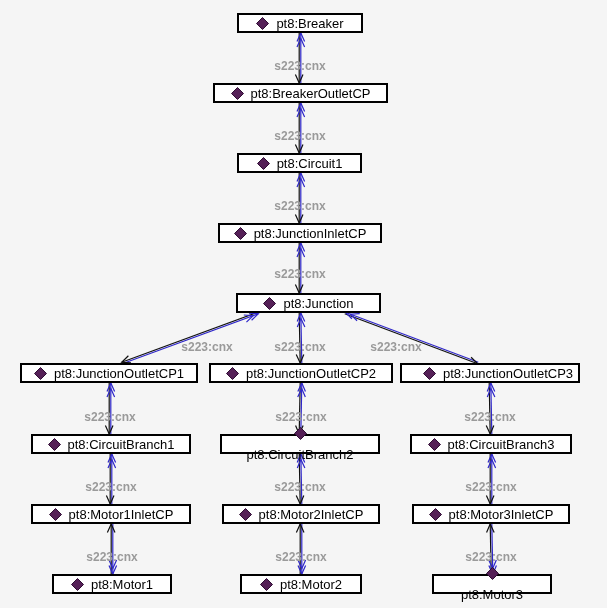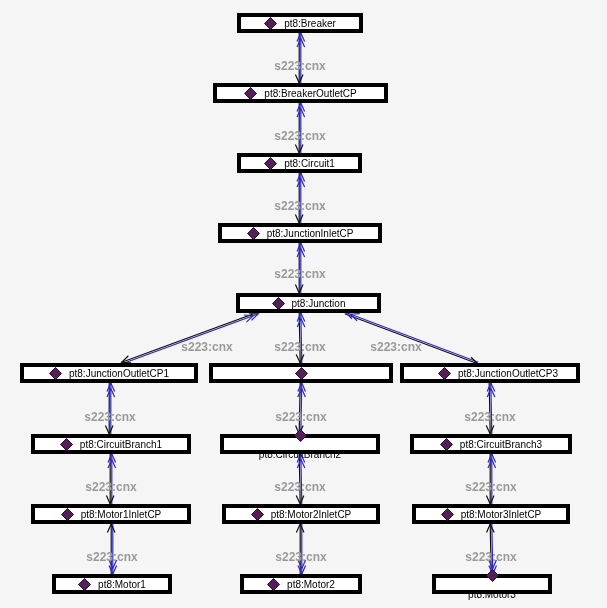--- a/index.html
+++ b/index.html
@@ -15,26 +15,26 @@
     overflow:hidden;
   }
   #edges{
     position:absolute;left:0;top:0;width:607px;height:608px;
   }
   .node{
     position:absolute;
     box-sizing:border-box;
     height:20px;
     background:#ffffff;
-    border:4px solid #0c4a6e;
+    border:2px solid #0c4a6e;
     display:flex;
     align-items:center;
     justify-content:center;
     gap:7px;
-    font-size:10px;
+    font-size:13px;
     color:#000000;
     white-space:nowrap;
     cursor:default;
   }
   .node .diamond{
     display:flex;align-items:center;flex:0 0 auto;
   }
   .edge-label{
     position:absolute;
     transform:translate(-50%,-50%);
@@ -211,20 +211,21 @@
           </svg>
         </span>
         <span>pt8:JunctionOutletCP1</span>
       </div>
       <div class="node" style="left: 209px; top: 363px; width: 184px; background: rgb(255, 255, 255); border-color: rgb(0, 0, 0); color: rgb(0, 0, 0);">
         <span class="diamond">
           <svg width="13" height="13" viewBox="0 0 13 13">
             <polygon points="6.5,0.5 12.5,6.5 6.5,12.5 0.5,6.5" fill="#552057" stroke="#2e0d33" stroke-width="1"></polygon>
           </svg>
         </span>
+        <span>pt8:JunctionOutletCP2</span>
       </div>
       <div class="node" style="left: 400px; top: 363px; width: 180px; background: rgb(255, 255, 255); border-color: rgb(0, 0, 0); color: rgb(0, 0, 0); padding-left: 16px;">
         <span class="diamond">
           <svg width="13" height="13" viewBox="0 0 13 13">
             <polygon points="6.5,0.5 12.5,6.5 6.5,12.5 0.5,6.5" fill="#552057" stroke="#2e0d33" stroke-width="1"></polygon>
           </svg>
         </span>
         <span>pt8:JunctionOutletCP3</span>
       </div>
       <div class="node" style="left: 31px; top: 434px; width: 160px; background: rgb(255, 255, 255); border-color: rgb(0, 0, 0); color: rgb(0, 0, 0);">

